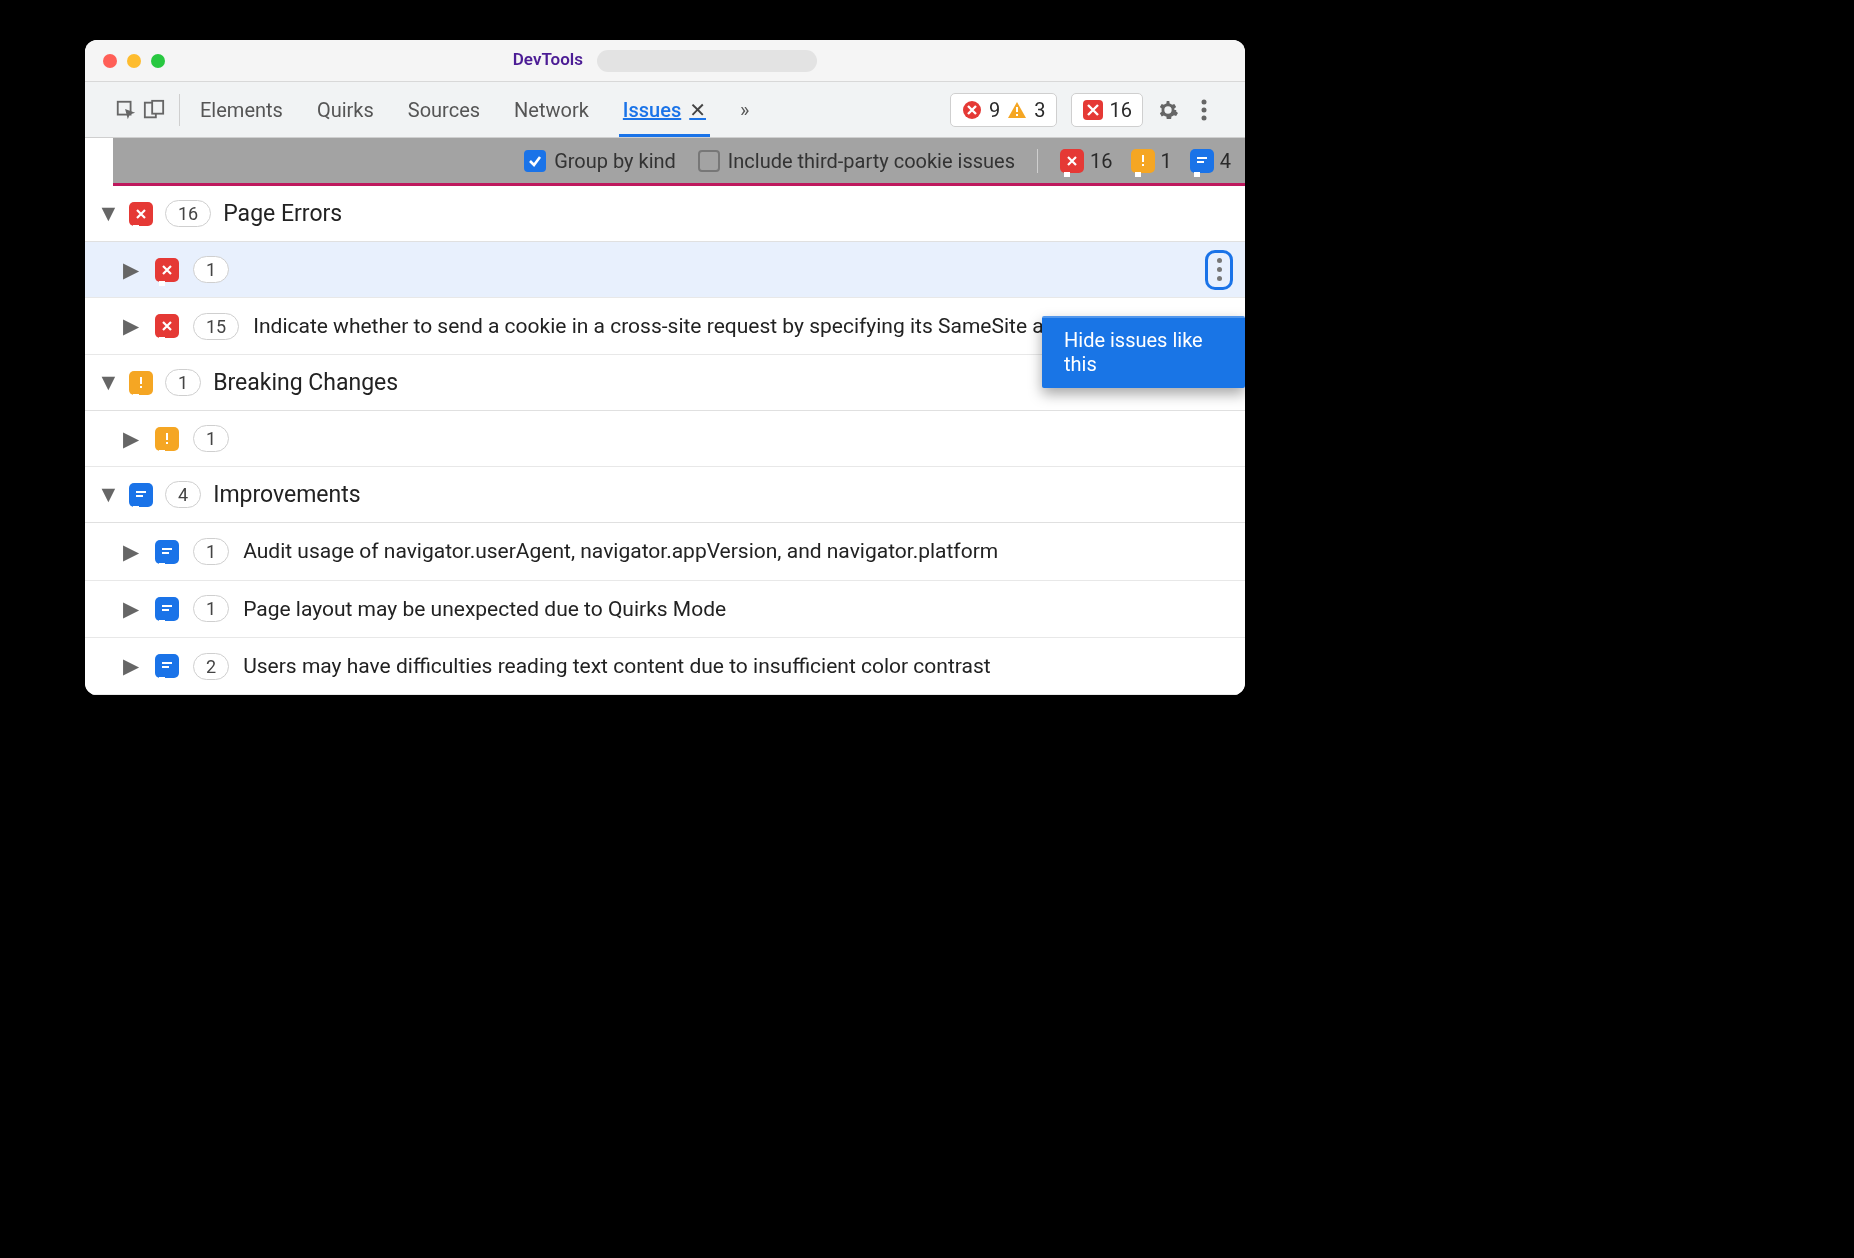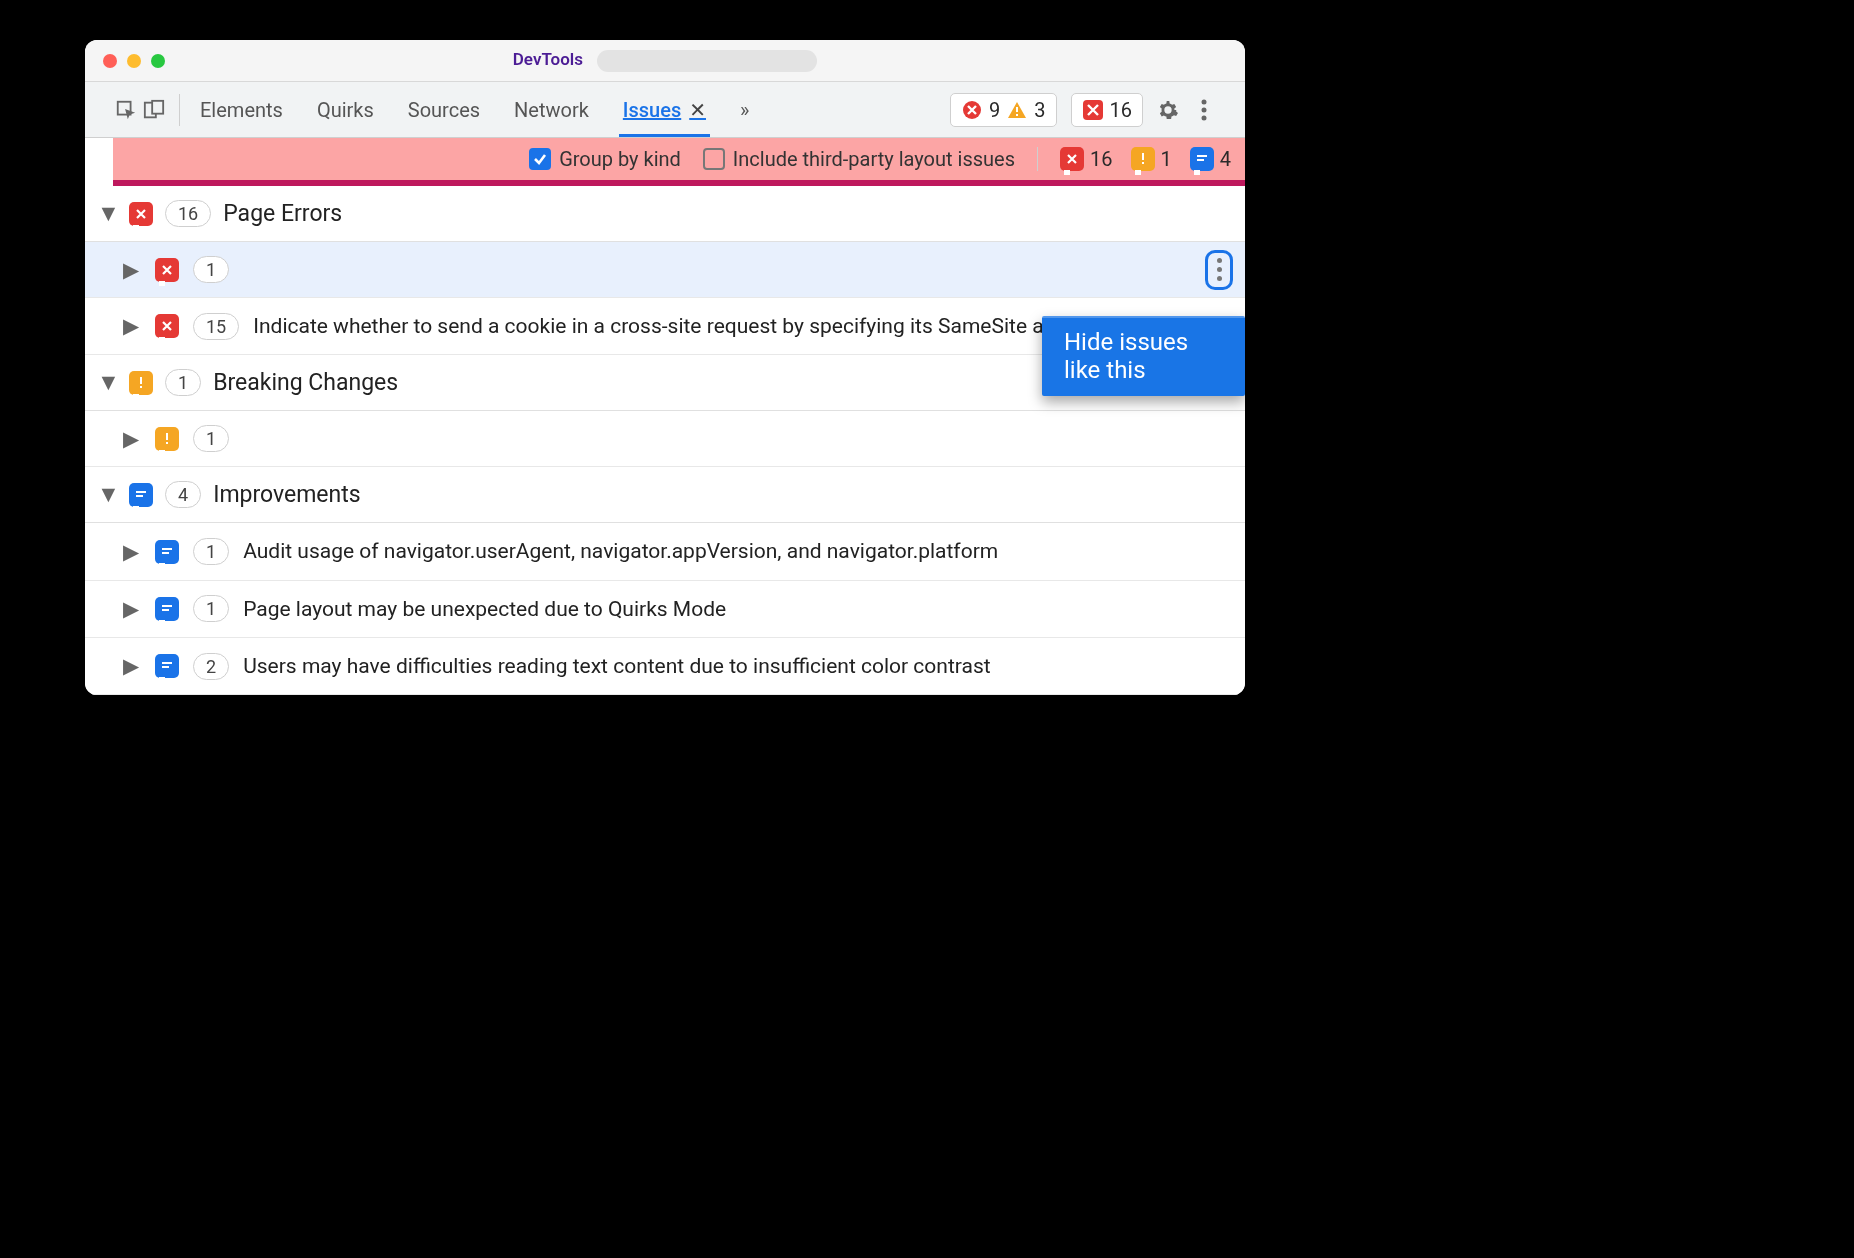--- a/index.html
+++ b/index.html
@@ -29,21 +29,21 @@
 .tabs { display:flex; gap:34px; margin-left:6px; }
 .tab { color:#555; font-size:20px; cursor:pointer; display:flex; align-items:center; gap:8px; }
 .tab.active { color:#1a73e8; font-weight:500; position:relative;text-decoration:underline; }
 .tab.active::after { content:""; position:absolute; left:-4px; right:-4px; bottom:-15px; height:3px; background:#1a73e8; }
 .tab .x { color:#444; font-size:20px; }
 .tool-right { margin-left:auto; display:flex; align-items:center; gap:14px; }
 .counter-set { display:flex; align-items:center; gap:6px; border:1px solid #cfcfcf;
   border-radius:5px; padding:4px 10px; background:#fff; font-size:20px; color:#2a2a2a; }
 .ico { width:22px; height:22px; display:inline-flex; align-items:center; justify-content:center; flex:none; }
 
-.subbar { height:48px; background:#fca5a5; border-bottom:6px solid #be185d;
+.subbar { height:48px; background:#a3a3a3; border-bottom:3px solid #be185d;
   display:flex; align-items:center; gap:22px; padding:0 14px; font-size:20px;
   color:#333; justify-content:flex-end;margin-left:28px; }
 .check { display:inline-flex; align-items:center; gap:8px; }
 .checkbox { width:22px; height:22px; border:2px solid #777; border-radius:4px;
   display:inline-flex; align-items:center; justify-content:center; }
 .checkbox.checked { background:#1a73e8; border-color:#1a73e8; color:#fff; }
 .sub-right { display:flex; align-items:center; gap:18px; border-left:1px solid #cfcfcf; padding-left:22px; }
 .stat { display:inline-flex; align-items:center; gap:6px; font-size:20px; color:#2a2a2a; }
 
 .issues { background:#fff; }
@@ -66,21 +66,21 @@
 .b-warn { background:#f5a623; border-color:#f5a623; }
 .b-info { background:#1a73e8; border-color:#1a73e8; }
 
 .kebab { position:absolute; right:12px; top:50%; transform:translateY(-50%);
   width:28px; height:40px; border:3px solid #1a73e8; border-radius:10px;
   display:flex; align-items:center; justify-content:center; cursor:pointer; }
 .kebab-inner { display:flex; flex-direction:column; gap:4px; }
 .kebab-inner span { width:5px; height:5px; background:#777; border-radius:50%; }
 
 .popover { position:absolute; left:957px; top:276px; z-index:30;
-  background:#1975e6; color:#fff; font-size:24px; padding:10px 22px 12px;
+  background:#1975e6; color:#fff; font-size:20px; padding:10px 22px 12px;
   border-radius:2px; box-shadow:0 6px 14px rgba(0,0,0,.35);
   border-top:2px solid rgba(255,255,255,.25); }
 
 svg { display:block; }
 </style>
 </head>
 <body>
 
 <div class="window">
 
@@ -167,21 +167,21 @@
     <label class="check">
       <span class="checkbox checked">
         <svg width="14" height="14" viewBox="0 0 14 14">
             <path d="M2 7 L6 11 L12 3" stroke="#fff" stroke-width="2.6" fill="none"></path>
           </svg>
       </span>
       <span>Group by kind</span>
     </label>
     <label class="check">
       <span class="checkbox"></span>
-      <span>Include third-party layout issues</span>
+      <span>Include third-party cookie issues</span>
     </label>
     <div class="sub-right">
       <span class="stat">
         <span class="badge b-err">
           <svg width="14" height="14" viewBox="0 0 14 14">
               <path d="M3 3 L11 11 M11 3 L3 11" stroke="#fff" stroke-width="2.2"></path>
             </svg>
         </span>
         <span>16</span>
       </span>

